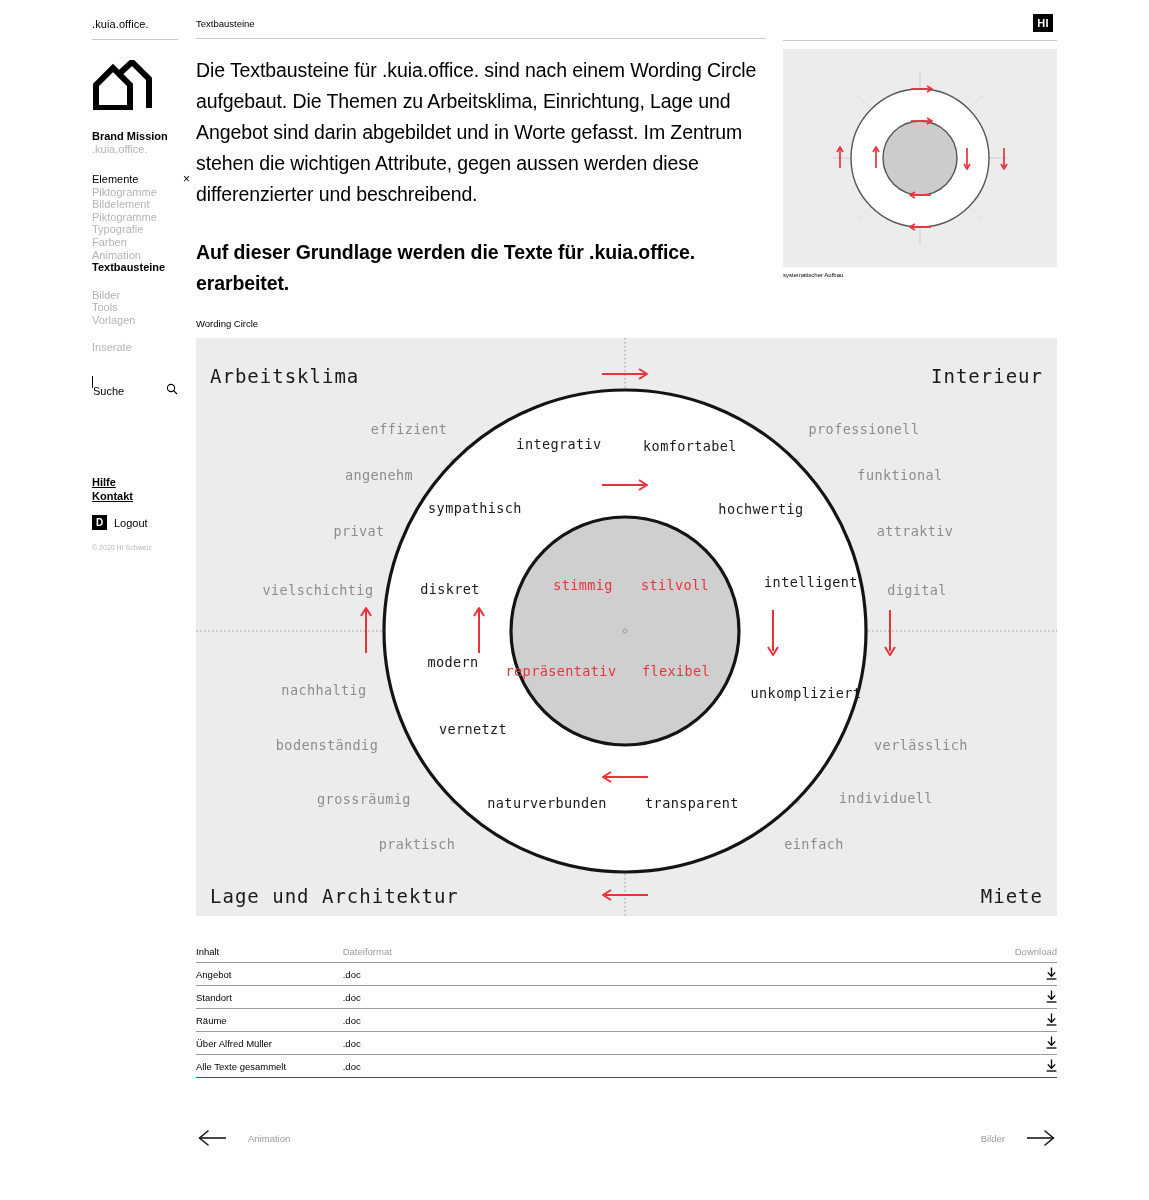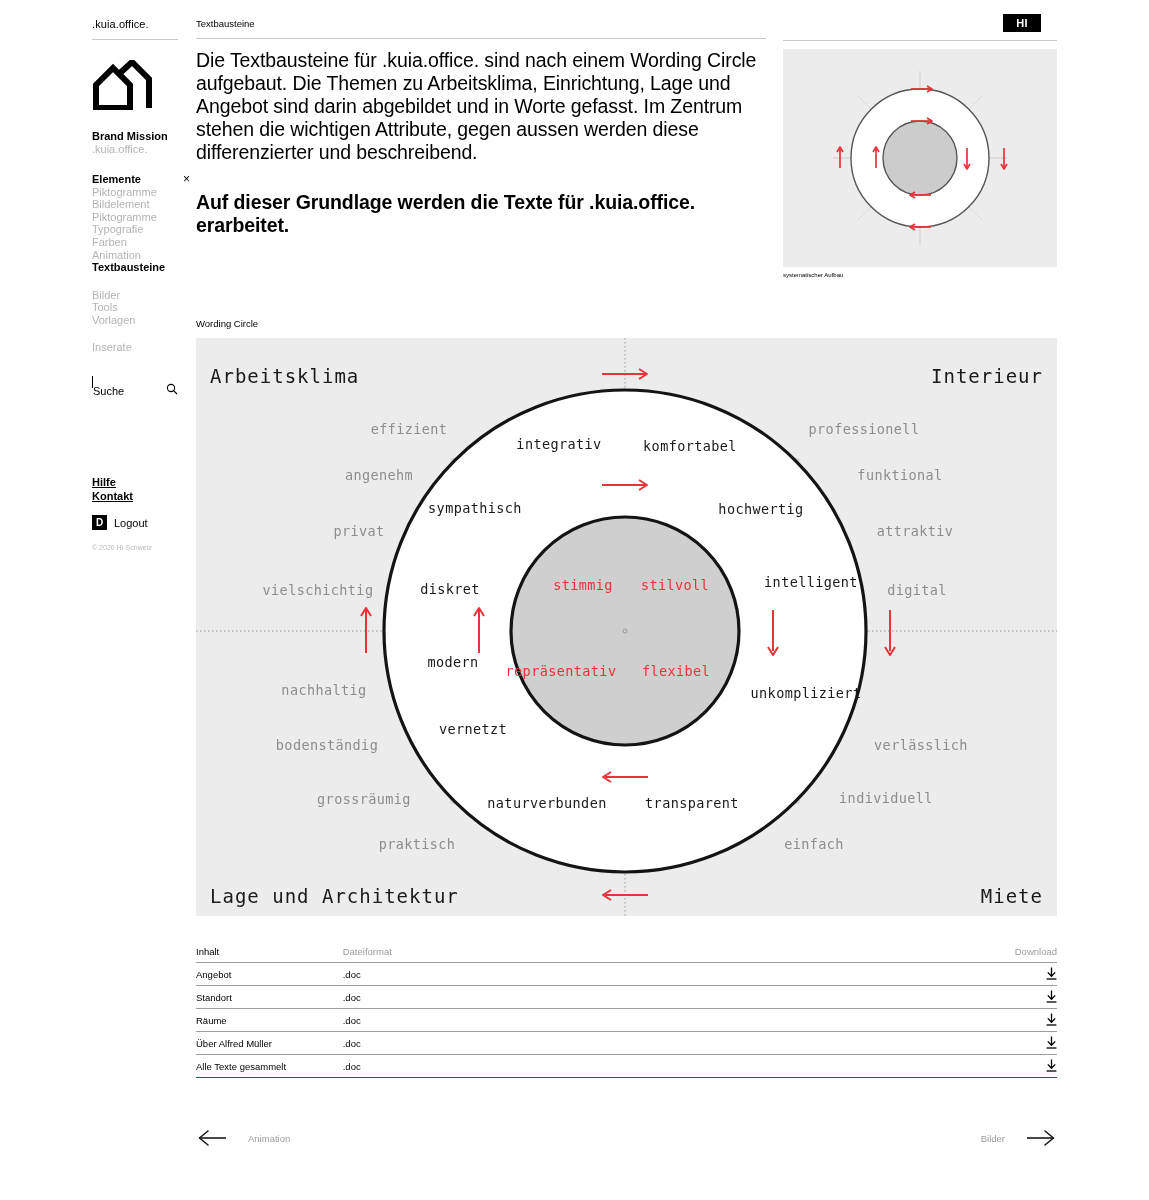--- a/index.html
+++ b/index.html
@@ -23,21 +23,21 @@
     margin-top: 9px; border-top: 1px solid #c9c9c9; width: 86px;
   }
   .logo { margin-top: 20px; width: 64px; height: 50px; }
   .brand-mission {
     margin-top: 16px; font-size: 11px; font-weight: bold; line-height: 13px;
   }
   .brand-sub { font-size: 11px; color: #b4b4b4; line-height: 13px; }
 
   .nav-group { margin-top: 17px; position: relative; }
   .nav-item { font-size: 11px; line-height: 12.6px; color: #b4b4b4; white-space: nowrap; }
-  .nav-item.head { color: #000; font-weight: bold; }
+  .nav-item.head { color: #000; font-weight: normal; }
   .nav-item.active { color: #000; font-weight: bold; }
   .close-x {
     position: absolute; right: -8px; top: 0px;
     font-size: 12px; color: #000; line-height: 12px;
   }
   .nav-group2 { margin-top: 15px; }
   .nav-group3 { margin-top: 14px; }
 
   .search-row {
     margin-top: 28px; position: relative; height: 22px;
@@ -57,29 +57,29 @@
     align-items: center; justify-content: center;
   }
   .logout-label { font-size: 11px; color: #000; }
   .copyright { margin-top: 14px; font-size: 7px; color: #b9b9b9; }
 
   
   .maincol { position: absolute; left: 196px; top: 18px; width: 570px; }
   .section-label { font-size: 9.5px; color: #000; }
   .section-rule { margin-top: 9px; border-top: 1px solid #c9c9c9; }
   .lead {
-    margin-top: 10px; font-size: 19.5px; line-height: 23px;
+    margin-top: 16px; font-size: 19.5px; line-height: 31px;
     color: #000; letter-spacing: -0.1px;
   }
   .lead p + p { margin-top: 27px; font-weight: bold; }
 
   
   .thumbcol { position: absolute; left: 783px; top: 14px; width: 274px; }
   .hi-badge {
-    position: absolute; right: 16px; top: 0; width: 38px; height: 18px;
+    position: absolute; right: 4px; top: 0; width: 20px; height: 18px;
     background: #000; color: #fff; font-size: 11px; font-weight: bold;
     display: flex; align-items: center; justify-content: center;
     letter-spacing: 0.3px;
   }
   .thumb-rule { position: absolute; top: 26px; left: 0; right: 0; border-top: 1px solid #c9c9c9; }
   .thumb-frame {
     position: absolute; top: 35px; left: 0; width: 274px; height: 218px;
     background: #ececec;
   }
   .thumb-caption { position: absolute; top: 258px; left: 0; font-size: 6px; color: #000; }

